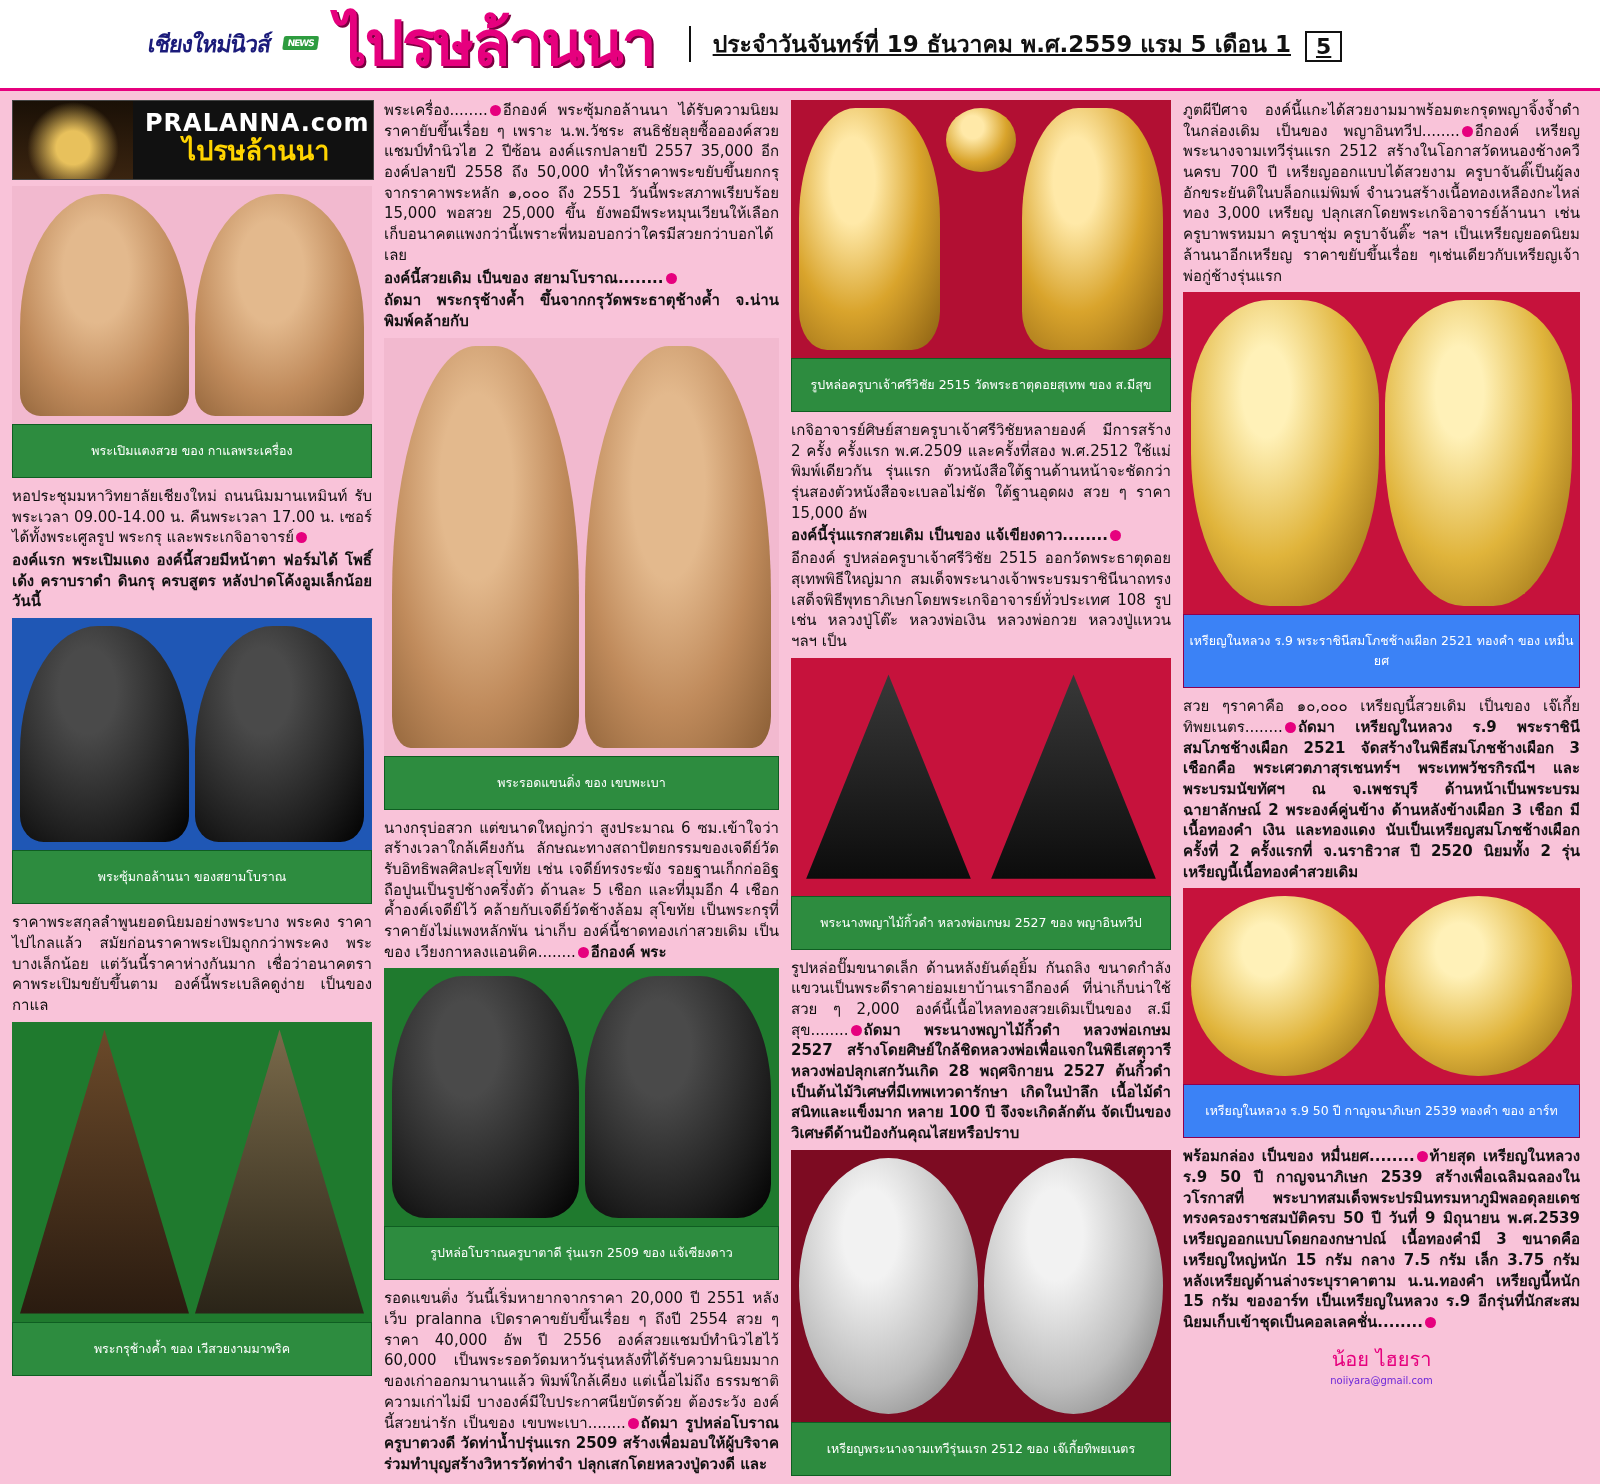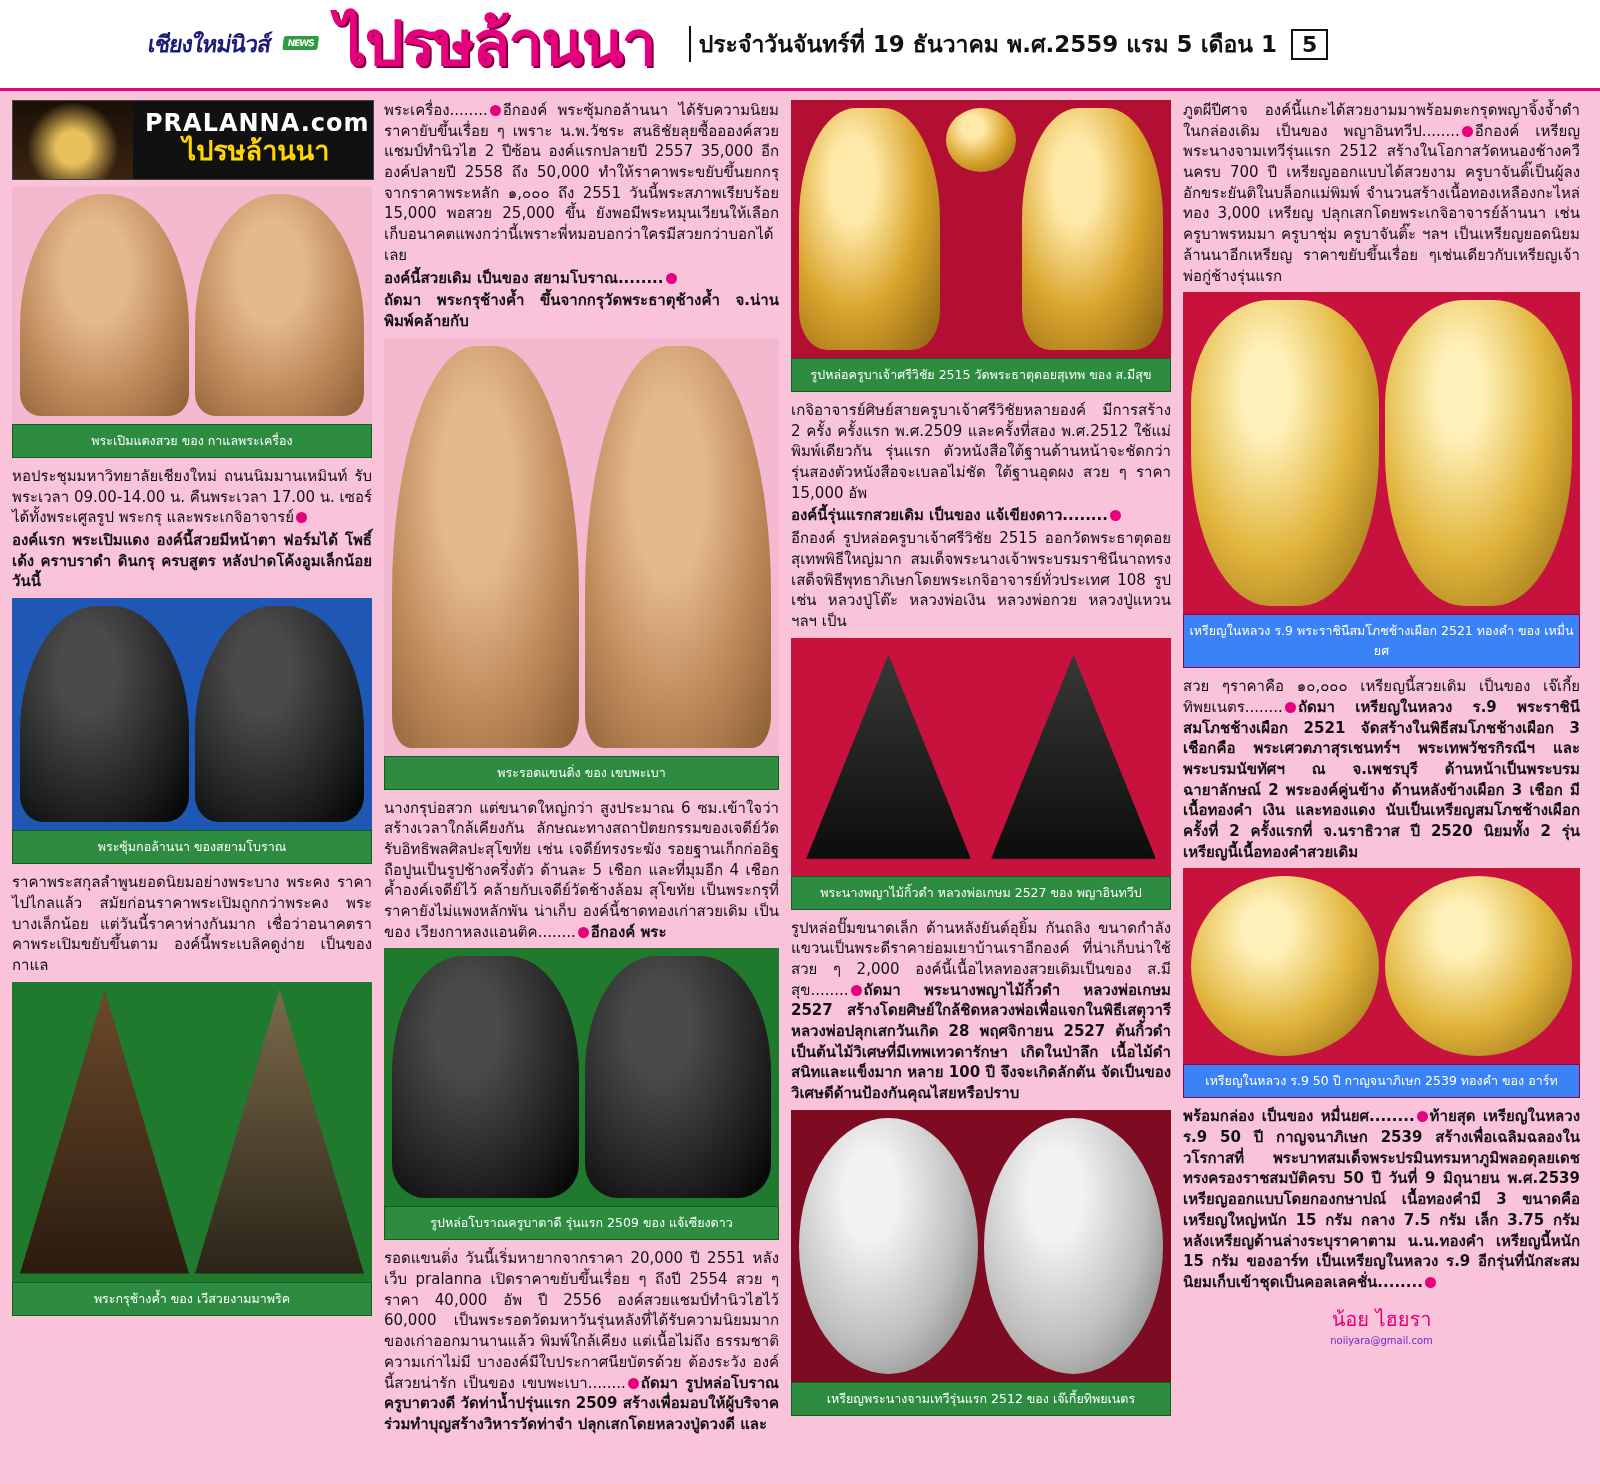--- a/index.html
+++ b/index.html
@@ -38,22 +38,22 @@
     margin-left:18px;
     font-size:62px;font-weight:bold;color:#e6007e;
     line-height:1;
     letter-spacing:-2px;
     text-shadow:2px 2px 0 #7a0040;
   }
   .mast-date{
     margin-left:34px;
     font-size:23px;color:#111;font-weight:bold;
     border-left:2px solid #111;
-    padding-left:8px;
-    display:flex;align-items:center;gap:14px;
+    padding-left:22px;
+    display:flex;align-items:flex-end;gap:14px;text-decoration:underline;
   }
   .pagebox{
     border:2px solid #111;padding:1px 9px;font-size:22px;
   }
   
   .content{
     position:absolute;top:92px;left:0;right:0;bottom:0;
     padding:8px 10px 6px 12px;
     display:grid;
     grid-template-columns:360px 395px 380px 397px;
@@ -81,21 +81,21 @@
     width:100%;
     background:#222;
     position:relative;
     overflow:hidden;
   }
   .caption{
     background:#2d8c3f;
     color:#fff;
     font-size:12.5px;
     text-align:center;
-    padding:6px 2px;
+    padding:16px 2px;
     border:1px solid #0f5e22;
   }
   .caption.pink{background:#3b82f6;border-color:#8d0050;}
   
   .banner{
     width:100%;height:78px;background:#111;position:relative;overflow:hidden;
     border:1px solid #444;
   }
   .banner .bimg{
     position:absolute;left:0;top:0;width:120px;height:100%;

